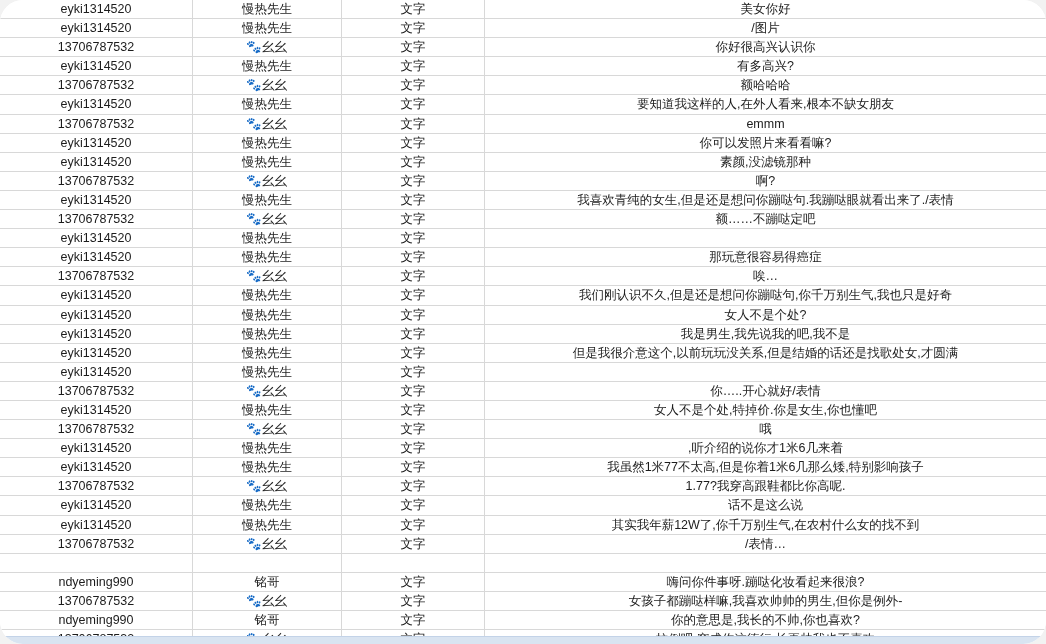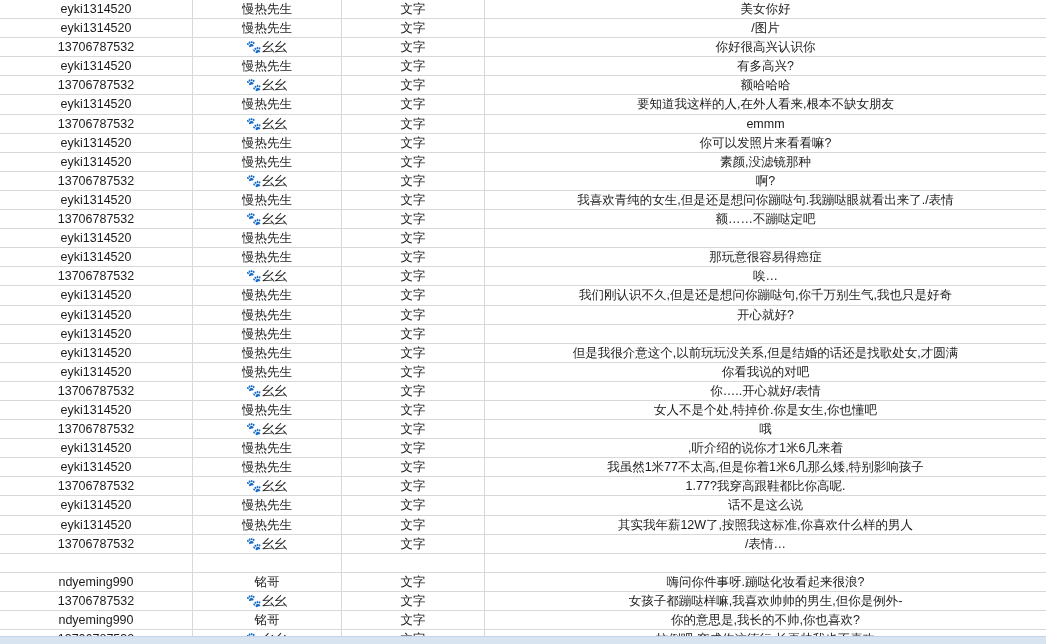--- a/index.html
+++ b/index.html
@@ -7,20 +7,21 @@
     padding: 0;
     background: #f2f2f2;
     font-family: "Liberation Sans", "DejaVu Sans", sans-serif;
   }
   #screen {
     position: relative;
     width: 1046px;
     height: 644px;
     background: var(--bg, #ffffff);
     overflow: hidden;
+    border-radius: 23px;
   }
   .sheet {
     position: absolute;
     top: 0;
     left: 0;
     width: 100%;
   }
   .row {
     display: grid;
     grid-template-columns: 193px 149px 143px 1fr;
@@ -149,38 +150,38 @@
       <div class="row">
     <div class="cell c-account">eyki1314520</div>
     <div class="cell c-nickname">慢热先生</div>
     <div class="cell c-type">文字</div>
     <div class="cell c-message">我们刚认识不久,但是还是想问你蹦哒句,你千万别生气,我也只是好奇</div>
   </div>
       <div class="row">
     <div class="cell c-account">eyki1314520</div>
     <div class="cell c-nickname">慢热先生</div>
     <div class="cell c-type">文字</div>
-    <div class="cell c-message">开心就好?</div>
-  </div>
-      <div class="row">
-    <div class="cell c-account">eyki1314520</div>
-    <div class="cell c-nickname">慢热先生</div>
-    <div class="cell c-type">文字</div>
+    <div class="cell c-message">女人不是个处?</div>
+  </div>
+      <div class="row">
+    <div class="cell c-account">eyki1314520</div>
+    <div class="cell c-nickname">慢热先生</div>
+    <div class="cell c-type">文字</div>
+    <div class="cell c-message">我是男生,我先说我的吧,我不是</div>
   </div>
       <div class="row">
     <div class="cell c-account">eyki1314520</div>
     <div class="cell c-nickname">慢热先生</div>
     <div class="cell c-type">文字</div>
     <div class="cell c-message">但是我很介意这个,以前玩玩没关系,但是结婚的话还是找歌处女,才圆满</div>
   </div>
       <div class="row">
     <div class="cell c-account">eyki1314520</div>
     <div class="cell c-nickname">慢热先生</div>
     <div class="cell c-type">文字</div>
-    <div class="cell c-message">你看我说的对吧</div>
   </div>
       <div class="row">
     <div class="cell c-account">13706787532</div>
     <div class="cell c-nickname">🐾幺幺</div>
     <div class="cell c-type">文字</div>
     <div class="cell c-message">你…..开心就好/表情</div>
   </div>
       <div class="row">
     <div class="cell c-account">eyki1314520</div>
     <div class="cell c-nickname">慢热先生</div>
@@ -214,21 +215,21 @@
       <div class="row">
     <div class="cell c-account">eyki1314520</div>
     <div class="cell c-nickname">慢热先生</div>
     <div class="cell c-type">文字</div>
     <div class="cell c-message">话不是这么说</div>
   </div>
       <div class="row">
     <div class="cell c-account">eyki1314520</div>
     <div class="cell c-nickname">慢热先生</div>
     <div class="cell c-type">文字</div>
-    <div class="cell c-message">其实我年薪12W了,按照我这标准,你喜欢什么样的男人</div>
+    <div class="cell c-message">其实我年薪12W了,你千万别生气,在农村什么女的找不到</div>
   </div>
       <div class="row">
     <div class="cell c-account">13706787532</div>
     <div class="cell c-nickname">🐾幺幺</div>
     <div class="cell c-type">文字</div>
     <div class="cell c-message">/表情…</div>
   </div>
       <div class="row">
     <div class="cell c-account"></div>
     <div class="cell c-nickname"></div>

